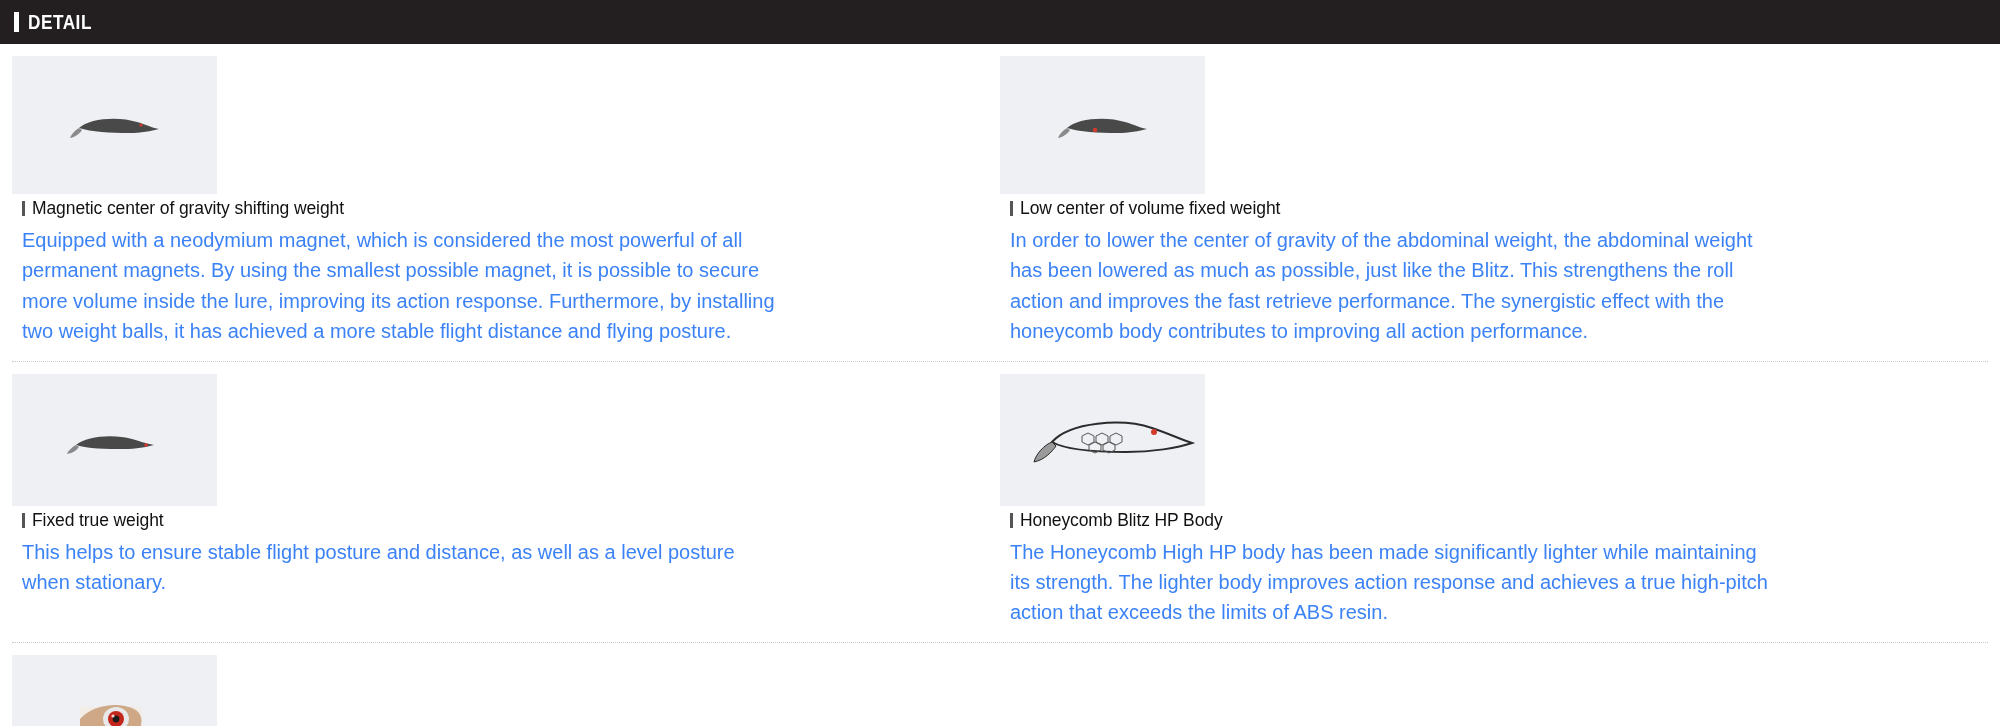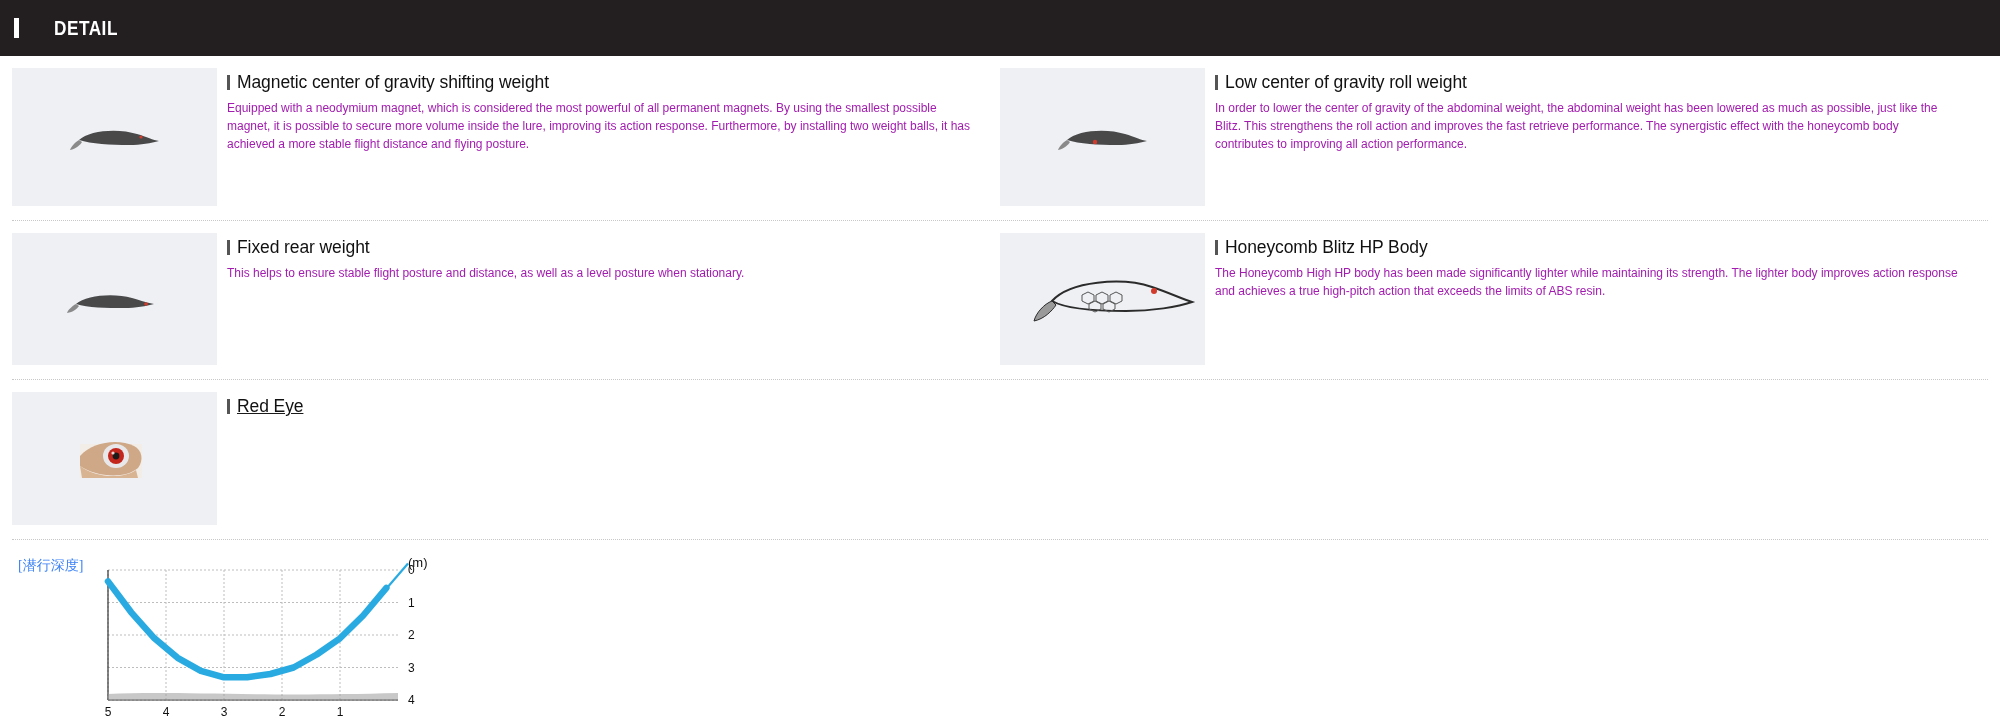--- a/index.html
+++ b/index.html
@@ -12,25 +12,24 @@
     width: 2000px;
     height: 726px;
     font-family: "Liberation Sans", sans-serif;
     color: #1a1a1a;
     overflow: hidden;
   }
 
   
   .detail-bar {
     background: #231f20;
-    height: 56px;
+    height: 44px;
     display: flex;
     align-items: center;
     padding-left: 14px;
-    gap: 26px;
   }
   .detail-bar .accent {
     width: 5px;
     height: 20px;
     background: #ffffff;
     margin-right: 9px;
   }
   .detail-bar .title {
     color: #ffffff;
     font-size: 20px;
@@ -47,20 +46,21 @@
   }
   .row {
     display: flex;
     border-bottom: 1px dotted #c8c8c8;
   }
   .row:last-of-type { border-bottom: 1px dotted #c8c8c8; text-decoration: underline; }
   .cell {
     display: flex;
     width: 50%;
     padding: 12px 0 14px 0;
+    flex-direction: column;
   }
   .cell.empty { }
   .thumb {
     width: 205px;
     min-width: 205px;
     background: #eef0f4;
     position: relative;
     overflow: hidden;
   }
   .thumb.h1 { height: 138px; }
@@ -81,23 +81,23 @@
   }
   .feat-title .tick {
     display: inline-block;
     width: 3px;
     height: 15px;
     background: #555;
     vertical-align: -2px;
     margin-right: 7px;
   }
   .feat-body {
-    font-size: 12px;
+    font-size: 20px;
     line-height: 1.52;
-    color: #a21caf;
+    color: #3b82f6;
     max-width: 760px;
   }
   .cell.right .feat-body { max-width: 770px; }
 
   
   .lure-svg { position: absolute; }
 
   
   .chart-area {
     padding: 16px 0 0 14px;
@@ -149,39 +149,39 @@
 
     <div class="cell right">
       <div class="thumb h1">
         <svg class="lure-svg" style="left:55px; top:54px;" width="100" height="32" viewBox="0 0 100 32">
           <path d="M12 18 C22 8, 52 6, 70 12 C80 15, 86 18, 92 19 C84 21, 74 23, 62 23 C44 23, 24 22, 12 18 Z" fill="#2b2b2b" opacity="0.85"></path>
           <path d="M12 18 C8 20, 4 25, 3 28 C9 27, 13 23, 15 20 Z" fill="#8a8a8a"></path>
           <circle cx="40" cy="20" r="2.2" fill="#d23b2b"></circle>
         </svg>
       </div>
       <div class="text-col">
-        <div class="feat-title"><span class="tick"></span><span>Low center of gravity roll weight</span></div>
+        <div class="feat-title"><span class="tick"></span><span>Low center of volume fixed weight</span></div>
         <div class="feat-body">In order to lower the center of gravity of the abdominal weight, the abdominal weight has been lowered as much as possible, just like the Blitz. This strengthens the roll action and improves the fast retrieve performance. The synergistic effect with the honeycomb body contributes to improving all action performance.</div>
       </div>
     </div>
 
   </div>
 
   <div class="row">
 
     <div class="cell left">
       <div class="thumb h2">
         <svg class="lure-svg" style="left:50px; top:52px;" width="100" height="32" viewBox="0 0 100 32">
           <path d="M14 19 C24 10, 52 8, 70 13 C80 16, 86 18, 92 19 C84 21, 74 23, 62 23 C44 23, 26 23, 14 19 Z" fill="#2b2b2b" opacity="0.85"></path>
           <path d="M14 19 C10 21, 6 25, 5 28 C11 27, 15 24, 17 21 Z" fill="#8a8a8a"></path>
           <circle cx="84" cy="19" r="1.8" fill="#d23b2b"></circle>
         </svg>
       </div>
       <div class="text-col">
-        <div class="feat-title"><span class="tick"></span><span>Fixed rear weight</span></div>
+        <div class="feat-title"><span class="tick"></span><span>Fixed true weight</span></div>
         <div class="feat-body">This helps to ensure stable flight posture and distance, as well as a level posture when stationary.</div>
       </div>
     </div>
 
     <div class="cell right">
       <div class="thumb h2">
         <svg class="lure-svg" style="left:30px; top:38px;" width="170" height="56" viewBox="0 0 170 56">
           <path d="M22 30 C40 10, 92 6, 122 16 C140 22, 152 28, 162 31 C148 36, 122 40, 96 40 C62 40, 36 38, 22 30 Z" fill="none" stroke="#2b2b2b" stroke-width="2"></path>
           <path d="M22 30 C14 33, 6 42, 4 50 C14 48, 22 40, 26 34 Z" fill="#9a9a9a" stroke="#2b2b2b" stroke-width="1"></path>
           <g fill="none" stroke="#555" stroke-width="1">

